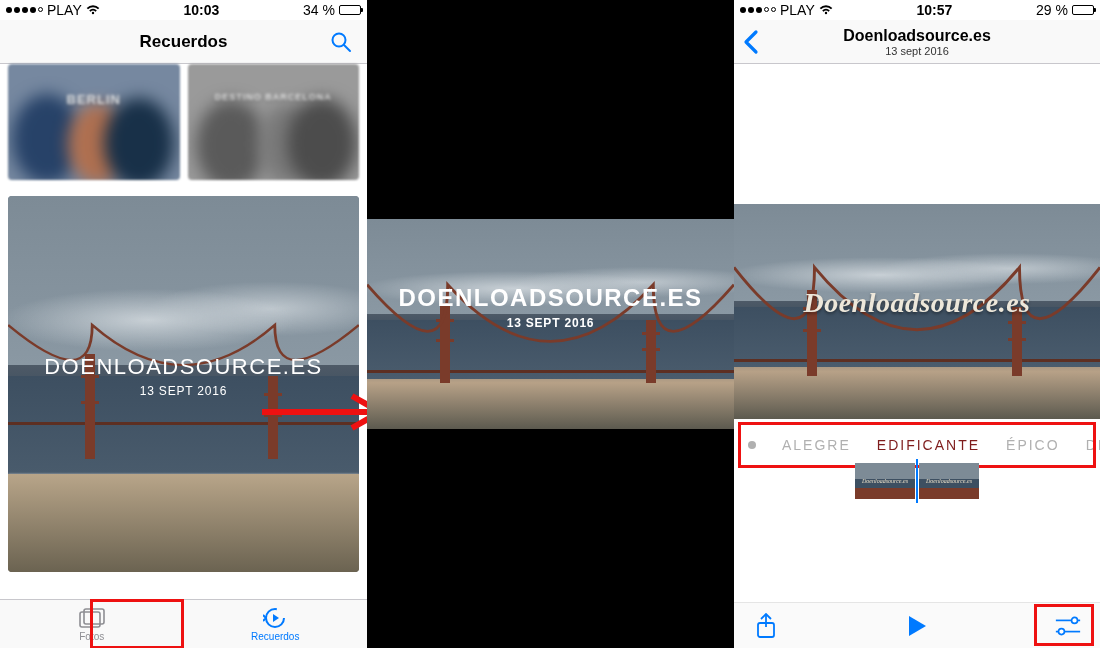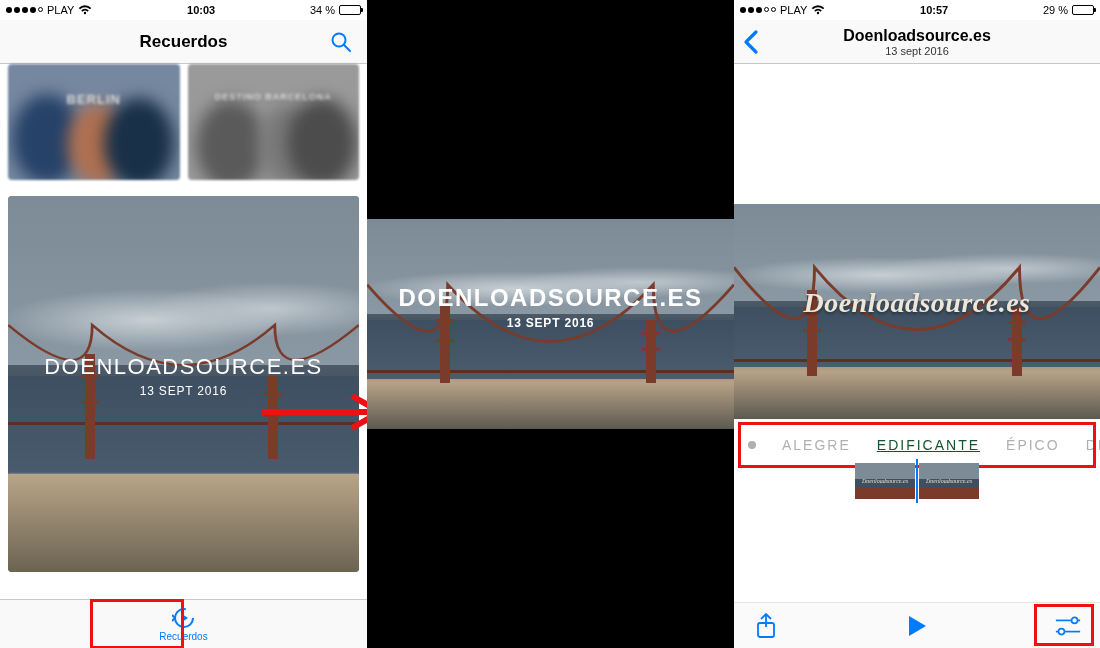--- a/index.html
+++ b/index.html
@@ -22,21 +22,21 @@
   #panel1 { width: 367px; }
   #panel2 { width: 367px; background:#000; }
   #panel3 { width: 366px; }
 
   
   .status-bar {
     height: 20px;
     display: flex;
     align-items: center;
     justify-content: space-between;
-    font-size: 11px;
+    font-size: 14px;
     padding: 0 6px;
     color: #000;
   }
   .status-left, .status-right { display:flex; align-items:center; gap:4px; }
   .status-time { font-weight:600; }
   .dots { display:flex; gap:2px; }
   .dot { width:6px; height:6px; border-radius:50%; background:#000; }
   .dot.empty { background:transparent; border:1px solid #000; width:5px; height:5px; }
   .battery {
     width:22px; height:10px; border:1px solid #000; border-radius:2px; position:relative;
@@ -184,21 +184,21 @@
     text-shadow:0 2px 3px rgba(0,0,0,0.4);
   }
 
   #mood-row {
     padding:18px 0 8px 0;
     display:flex; align-items:center; gap:26px;
     font-size:14px; letter-spacing:2px; color:#b0b0b0;
     overflow:hidden; white-space:nowrap;
     padding-left:14px;
   }
-  #mood-row .sel { color:#14532d; font-weight:500;text-decoration:underline; }
+  #mood-row .sel { color:#7f1d1d; font-weight:500; }
   #mood-row .bullet { width:8px; height:8px; border-radius:50%; background:#b0b0b0; flex:0 0 auto; }
   .mood-red-box { left:4px; right:4px; top:418px; height:54px; }
 
   #length-row {
     text-align:center; font-size:15px; letter-spacing:2px; color:#000;
     padding:16px 0 10px 0;
   }
   #thumbstrip {
     height:40px; display:flex; justify-content:center; align-items:center; gap:1px;
     position:relative;
@@ -298,20 +298,29 @@
       <div class="mdate">13 SEPT 2016</div>
     </div>
   </div>
 
   <svg class="red-arrow" viewBox="0 0 130 44">
     <line x1="4" y1="22" x2="110" y2="22"></line>
     <polyline points="94,6 122,22 94,38"></polyline>
   </svg>
 
   <div id="p1-tabbar">
+    <div class="tab-item">
+      <span class="tab-icon">
+        <svg width="26" height="20" viewBox="0 0 26 20">
+            <rect x="1" y="4" width="20" height="15" rx="2" stroke="#8e8e93" stroke-width="1.6" fill="none"></rect>
+            <rect x="5" y="1" width="20" height="15" rx="2" stroke="#8e8e93" stroke-width="1.6" fill="none"></rect>
+          </svg>
+      </span>
+      <span>Fotos</span>
+    </div>
     <div class="tab-item active">
       <span class="tab-icon">
         <svg width="24" height="22" viewBox="0 0 24 22">
             <circle cx="12" cy="11" r="9" stroke="#007aff" stroke-width="2" fill="none" stroke-dasharray="44 14"></circle>
             <polygon points="10,7 10,15 16,11" fill="#007aff"></polygon>
             <path d="M3 11 L0 8 M3 11 L0 14" stroke="#007aff" stroke-width="2" fill="none"></path>
           </svg>
       </span>
       <span>Recuerdos</span>
     </div>

